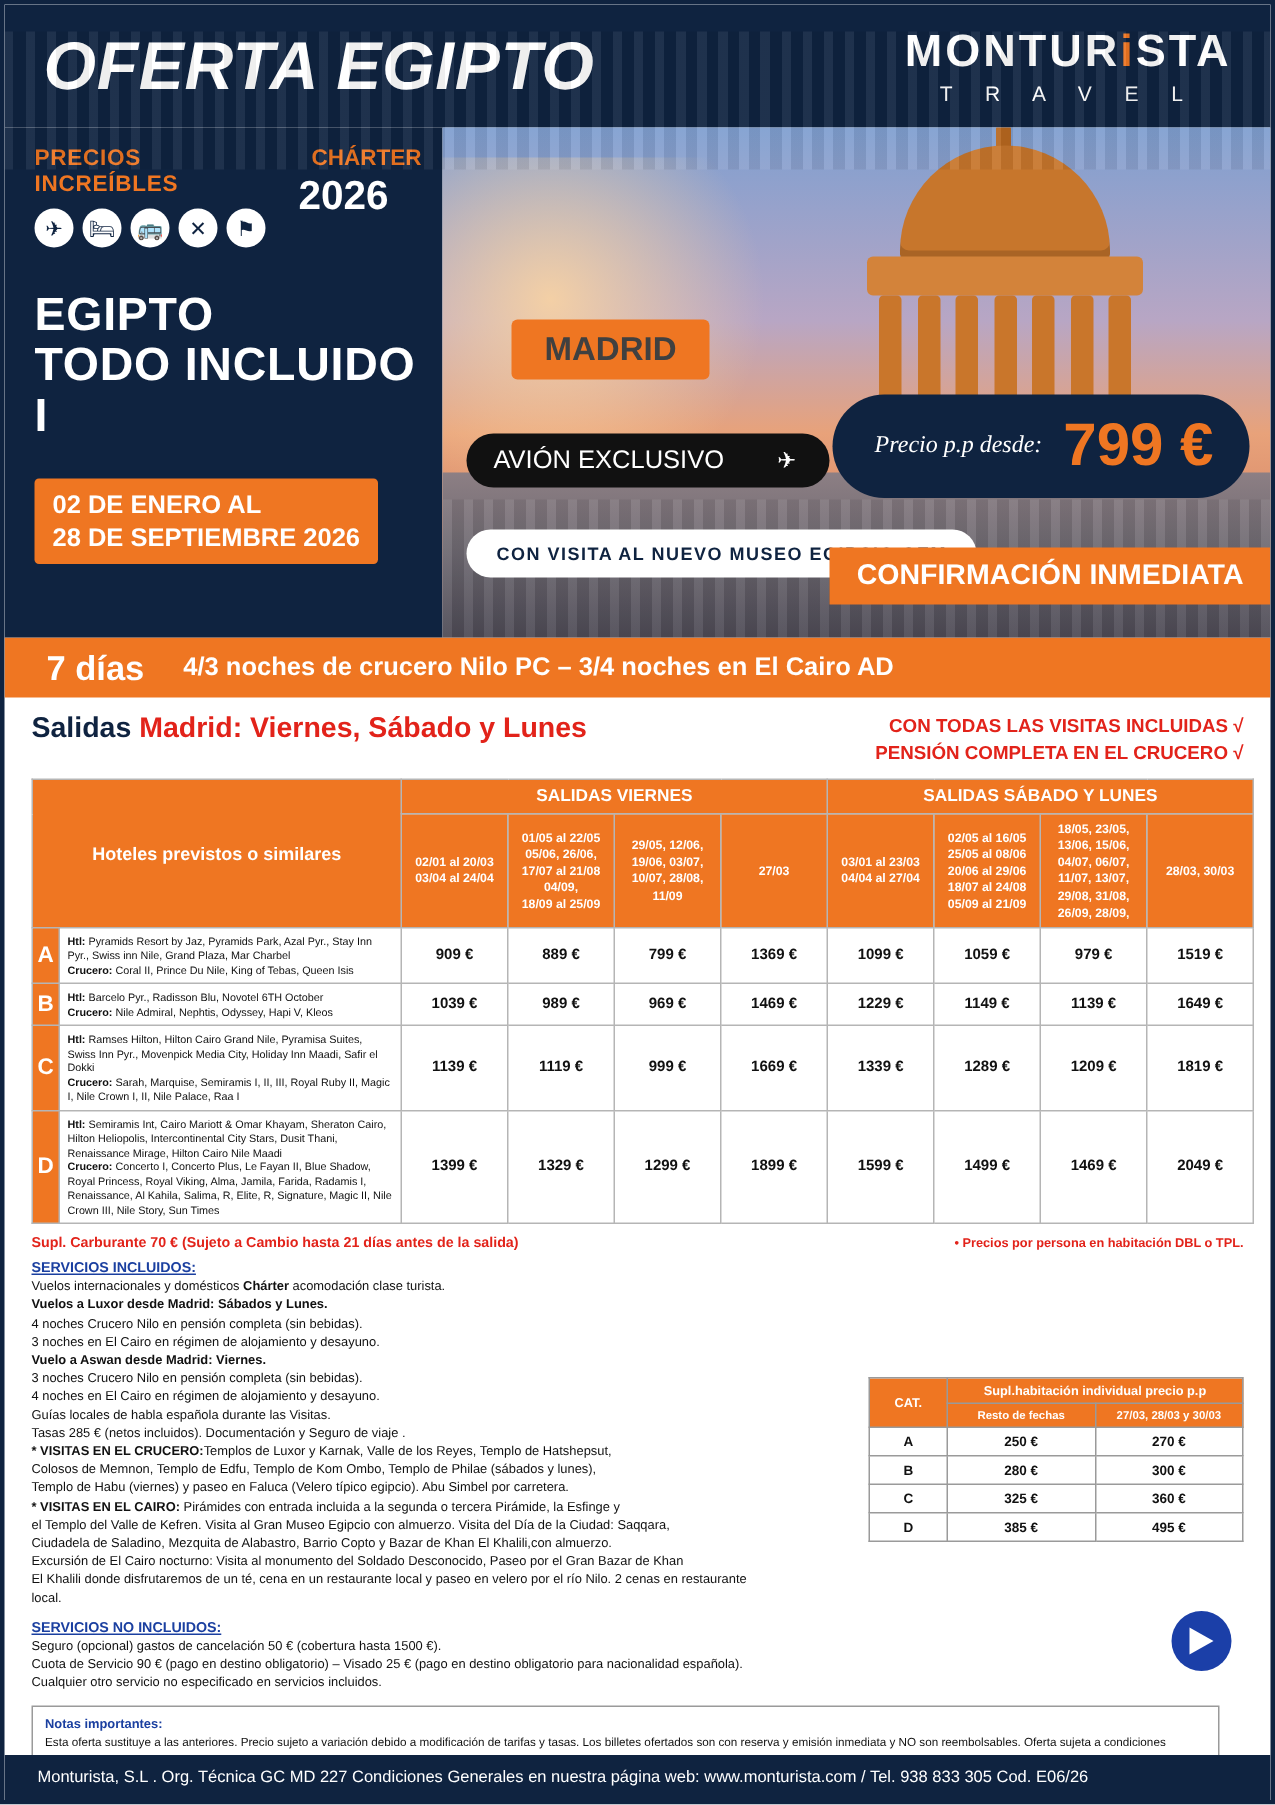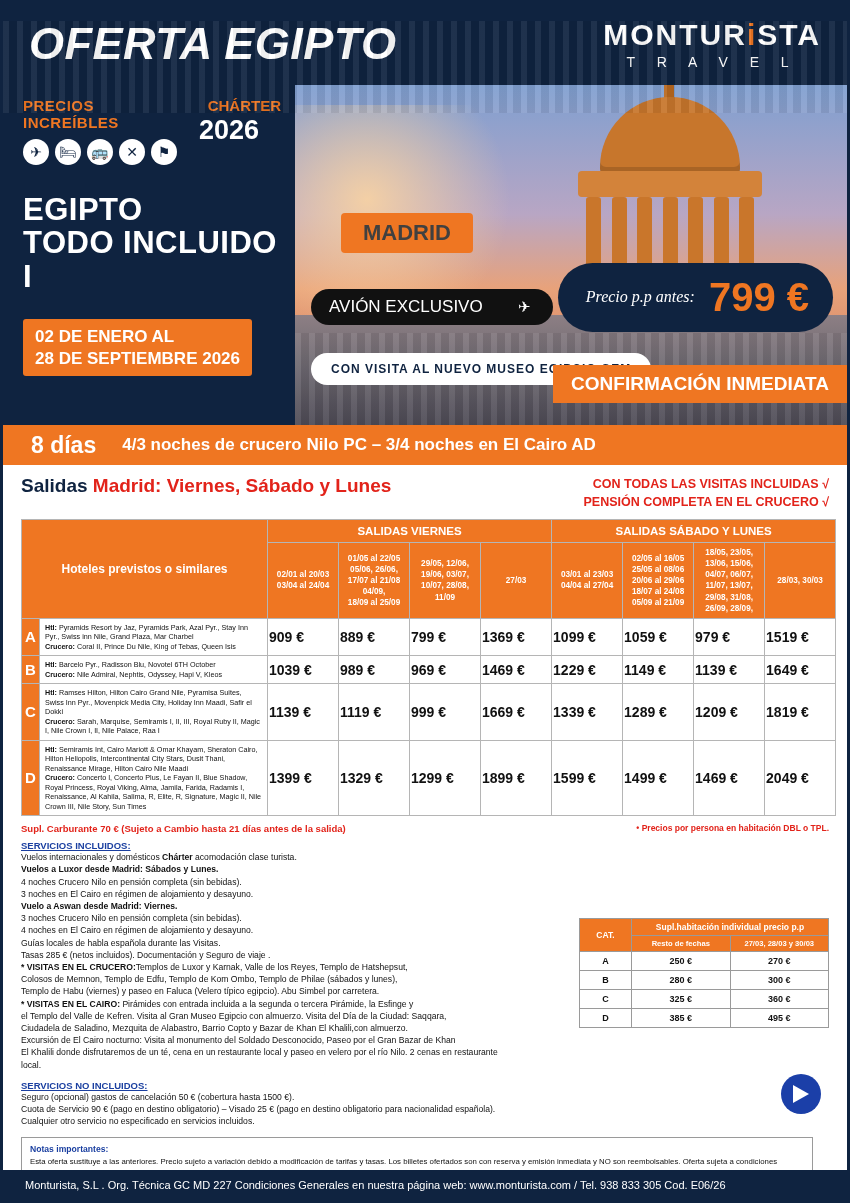--- a/index.html
+++ b/index.html
@@ -167,21 +167,21 @@
     border-collapse:collapse;
     table-layout:fixed;
   }
   table.main th, table.main td { border:1px solid #b5b5b5; }
   .th-top { background:#ef7622; color:#fff; font-size:11.5px; font-weight:bold; text-align:center; padding:5px 2px; }
   .th-hotels { background:#ef7622; color:#fff; font-size:12px; font-weight:bold; text-align:center; vertical-align:middle;}
   .th-date { background:#ef7622; color:#fff; font-size:8.2px; font-weight:bold; text-align:center; padding:4px 2px; line-height:1.35; vertical-align:middle;}
   td.cat { background:#ef7622; color:#fff; font-size:15px; font-weight:bold; text-align:center; width:18px; }
   td.hotels { font-size:7.2px; line-height:1.32; padding:4px 5px; vertical-align:middle; }
   td.hotels b { font-size:7.2px; }
-  td.price { text-align:left; font-size:14px; font-weight:bold; vertical-align:middle; }
+  td.price { text-align:center; font-size:10px; font-weight:bold; vertical-align:middle; }
 
   
   .supl { color:#e2231a; font-size:9.5px; font-weight:bold; margin:7px 18px 0 18px; }
   .precios-dbl { position:absolute; right:18px; font-size:8.5px; font-weight:bold; }
 
   
   .services { margin:6px 18px 0 18px; position:relative; }
   .svc-title { color:#1a3fa0; font-size:9.5px; font-weight:bold; text-decoration:underline; margin-top:6px;}
   .svc p { margin:0; font-size:8.6px; line-height:1.42; }
   .svc b { font-weight:bold; }
@@ -272,35 +272,35 @@
           <div class="col"></div>
         </div>
         <div class="base"></div>
         <div class="base2"></div>
       </div>
       <div class="city"></div>
 
       <div class="madrid-badge">MADRID</div>
 
       <div class="price-circle">
-        <div class="lbl">Precio p.p antes:</div>
+        <div class="lbl">Precio p.p desde:</div>
         <div class="amt">799 €</div>
       </div>
 
       <div class="avion">
         <span>AVIÓN EXCLUSIVO</span>
         <span class="plane">✈</span>
       </div>
       <div class="museo">CON VISITA AL NUEVO MUSEO EGIPCIO GEM</div>
       <div class="confirm">CONFIRMACIÓN INMEDIATA</div>
     </div>
   </div>
 
   <div class="band">
-    <div class="d8">8 días</div>
+    <div class="d8">7 días</div>
     <div class="desc">4/3 noches de crucero Nilo PC – 3/4 noches en El Cairo AD</div>
   </div>
 
   <div class="salidas-row">
     <div class="salidas-left">
       <span>Salidas</span>
       <span class="city">Madrid: Viernes, Sábado y Lunes</span>
     </div>
     <div class="salidas-right">
       <div>CON TODAS LAS VISITAS INCLUIDAS √</div>

